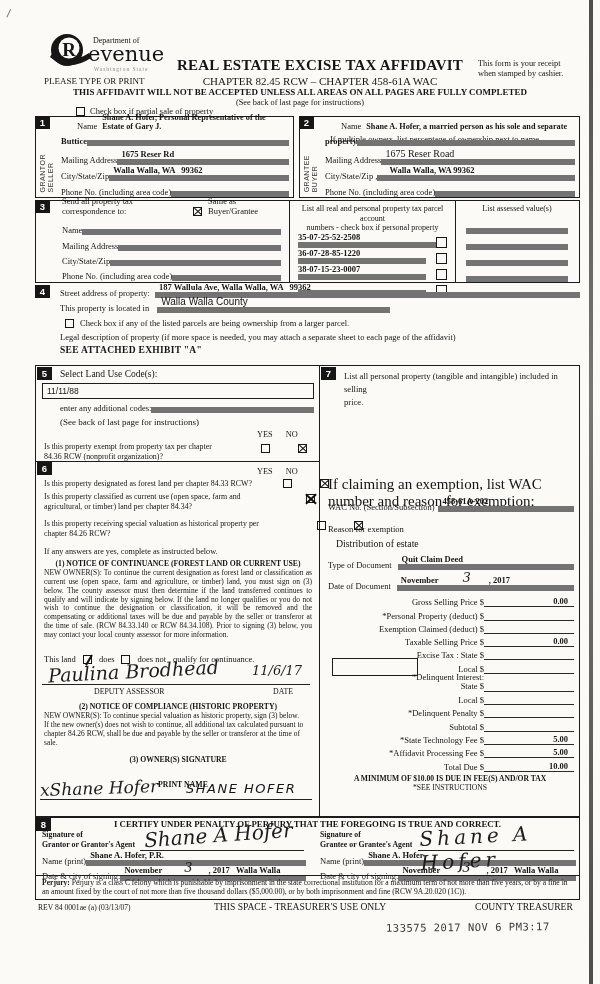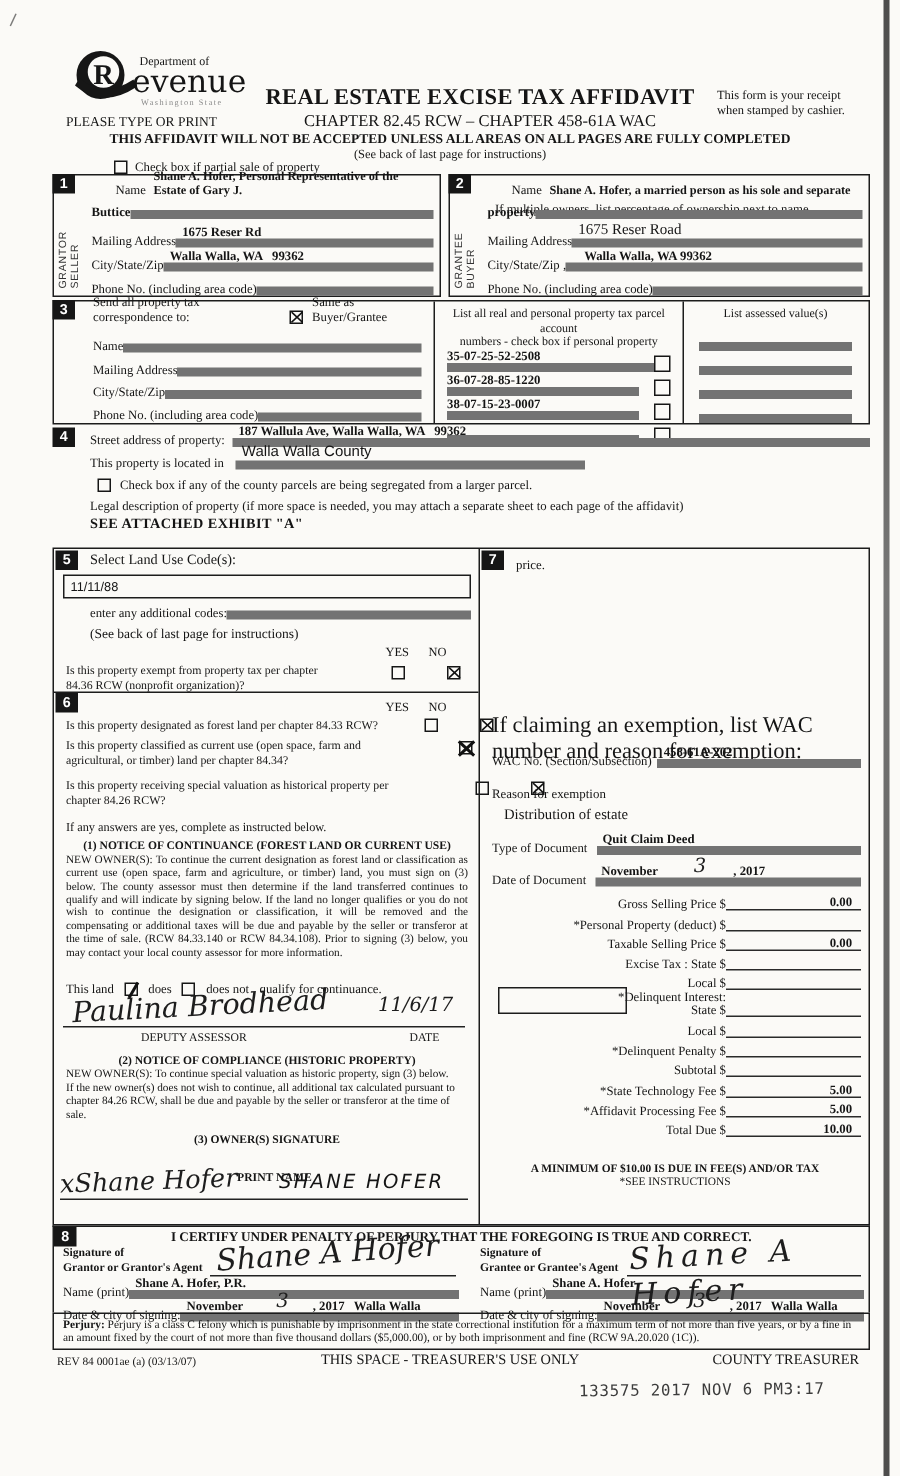--- a/index.html
+++ b/index.html
@@ -204,21 +204,21 @@
     <div class="r" style="height:13px;margin-left:25px;">
       <span class="lbl" style="padding-right:5px;">Street address of property:</span>
       <span class="fill b pre">187 Wallula Ave, Walla Walla, WA   99362</span>
     </div>
     <div class="r" style="height:15px;margin-left:25px;width:330px;">
       <span class="lbl" style="padding-right:8px;">This property is located in</span>
       <span class="fill sans" style="font-size:10px;">Walla Walla County</span>
     </div>
     <div class="r" style="height:15px;margin-left:30px;gap:6px;">
       <span class="cb"></span>
-      <span>Check box if any of the county parcels are being segregated from a larger parcel.</span>
+      <span>Check box if any of the listed parcels are being ownership from a larger parcel.</span>
     </div>
     <div style="margin:4px 0 0 25px;">Legal description of property (if more space is needed, you may attach a separate sheet to each page of the affidavit)</div>
     <div class="b" style="margin:3px 0 0 25px;font-size:9.5px;letter-spacing:.3px;">SEE ATTACHED EXHIBIT "A"</div>
   </div>
 
   <div class="box" style="left:35px;top:365px;width:545px;height:452px;">
 
     <div class="abs" style="left:0;top:0;width:283px;height:100%;">
       <span class="badge" style="left:1px;top:1px;">5</span>
       <div class="abs" style="left:24px;top:3px;font-size:9.5px;">Select Land Use Code(s):</div>
@@ -282,20 +282,21 @@
       <div class="abs hw" style="left:4px;top:412px;font-size:17px;transform:rotate(-2deg);">
         <span>x</span><span>Shane Hofer</span>
       </div>
       <div class="abs" style="left:150px;top:415px;font-size:13px;font-family:'DejaVu Sans',sans-serif;font-style:italic;letter-spacing:1.5px;">SHANE HOFER</div>
       <div class="abs" style="left:4px;top:433px;width:272px;border-bottom:1px solid #222;"></div>
     </div>
 
     <div class="abs" style="left:283px;top:0;width:262px;height:100%;border-left:1.5px solid #1c1c1c;">
       <span class="badge" style="left:1px;top:1px;">7</span>
       <div class="abs" style="left:24px;top:4px;width:232px;font-size:8.6px;line-height:1.5;">
+        <div>List all personal property (tangible and intangible) included in selling</div>
           <div>price.</div>
       </div>
       <div class="abs" style="left:8px;top:110px;font-size:15px;">If claiming an exemption, list WAC number and reason for exemption:</div>
       <div class="abs r" style="left:8px;top:130px;width:246px;">
         <span class="lbl" style="padding-right:4px;">WAC No. (Section/Subsection)</span>
         <span class="fill b">458-61A-202</span>
       </div>
       <div class="abs" style="left:8px;top:158px;font-size:8.6px;">Reason for exemption</div>
       <div class="abs" style="left:16px;top:172px;font-size:9.8px;">Distribution of estate</div>
 
@@ -315,20 +316,24 @@
       <div class="abs" style="left:6px;top:228px;width:248px;">
         <div class="mrow">
           <span class="mlabel">Gross Selling Price $</span>
             <span class="mline">0.00</span>
         </div>
         <div class="mrow">
           <span class="mlabel">*Personal Property (deduct) $</span>
             <span class="mline"></span>
         </div>
         <div class="mrow">
+          <span class="mlabel">Exemption Claimed (deduct) $</span>
+            <span class="mline"></span>
+        </div>
+        <div class="mrow">
           <span class="mlabel">Taxable Selling Price $</span>
             <span class="mline">0.00</span>
         </div>
         <div class="mrow">
           <span class="mlabel">Excise Tax : State $</span>
             <span class="mline"></span>
         </div>
         <div class="mrow">
           <span class="mlabel">Local $</span>
             <span class="mline"></span>

